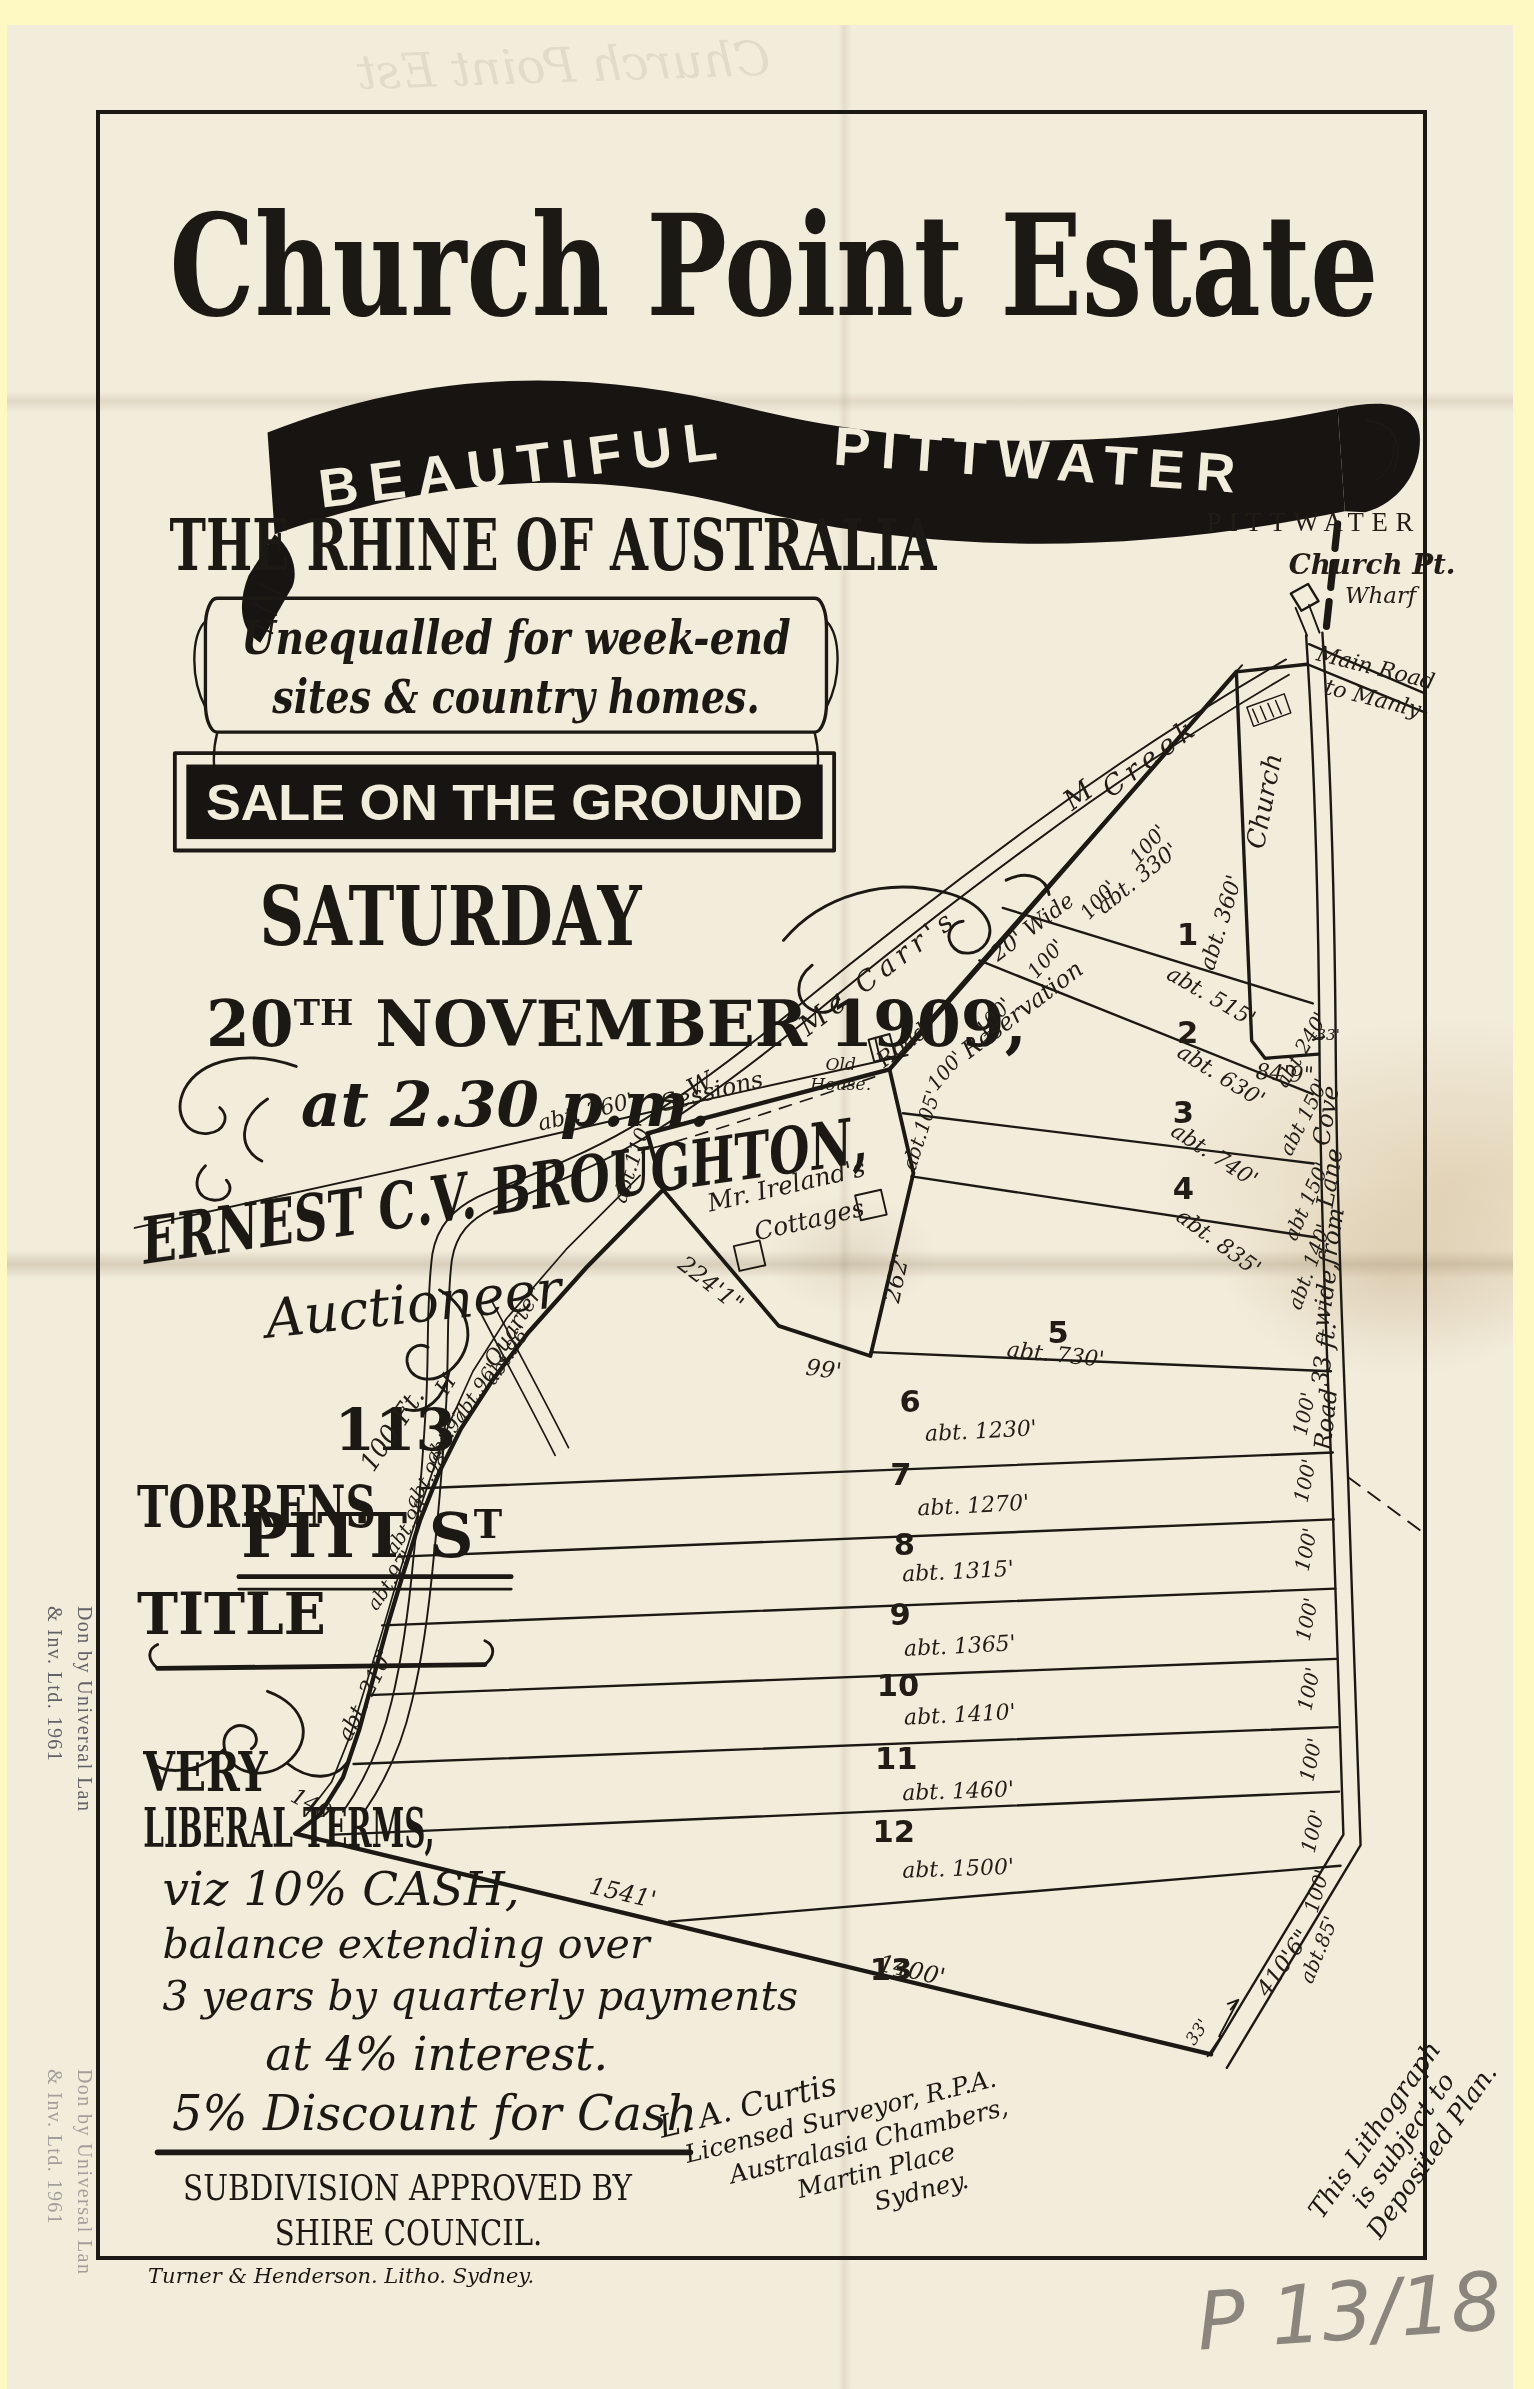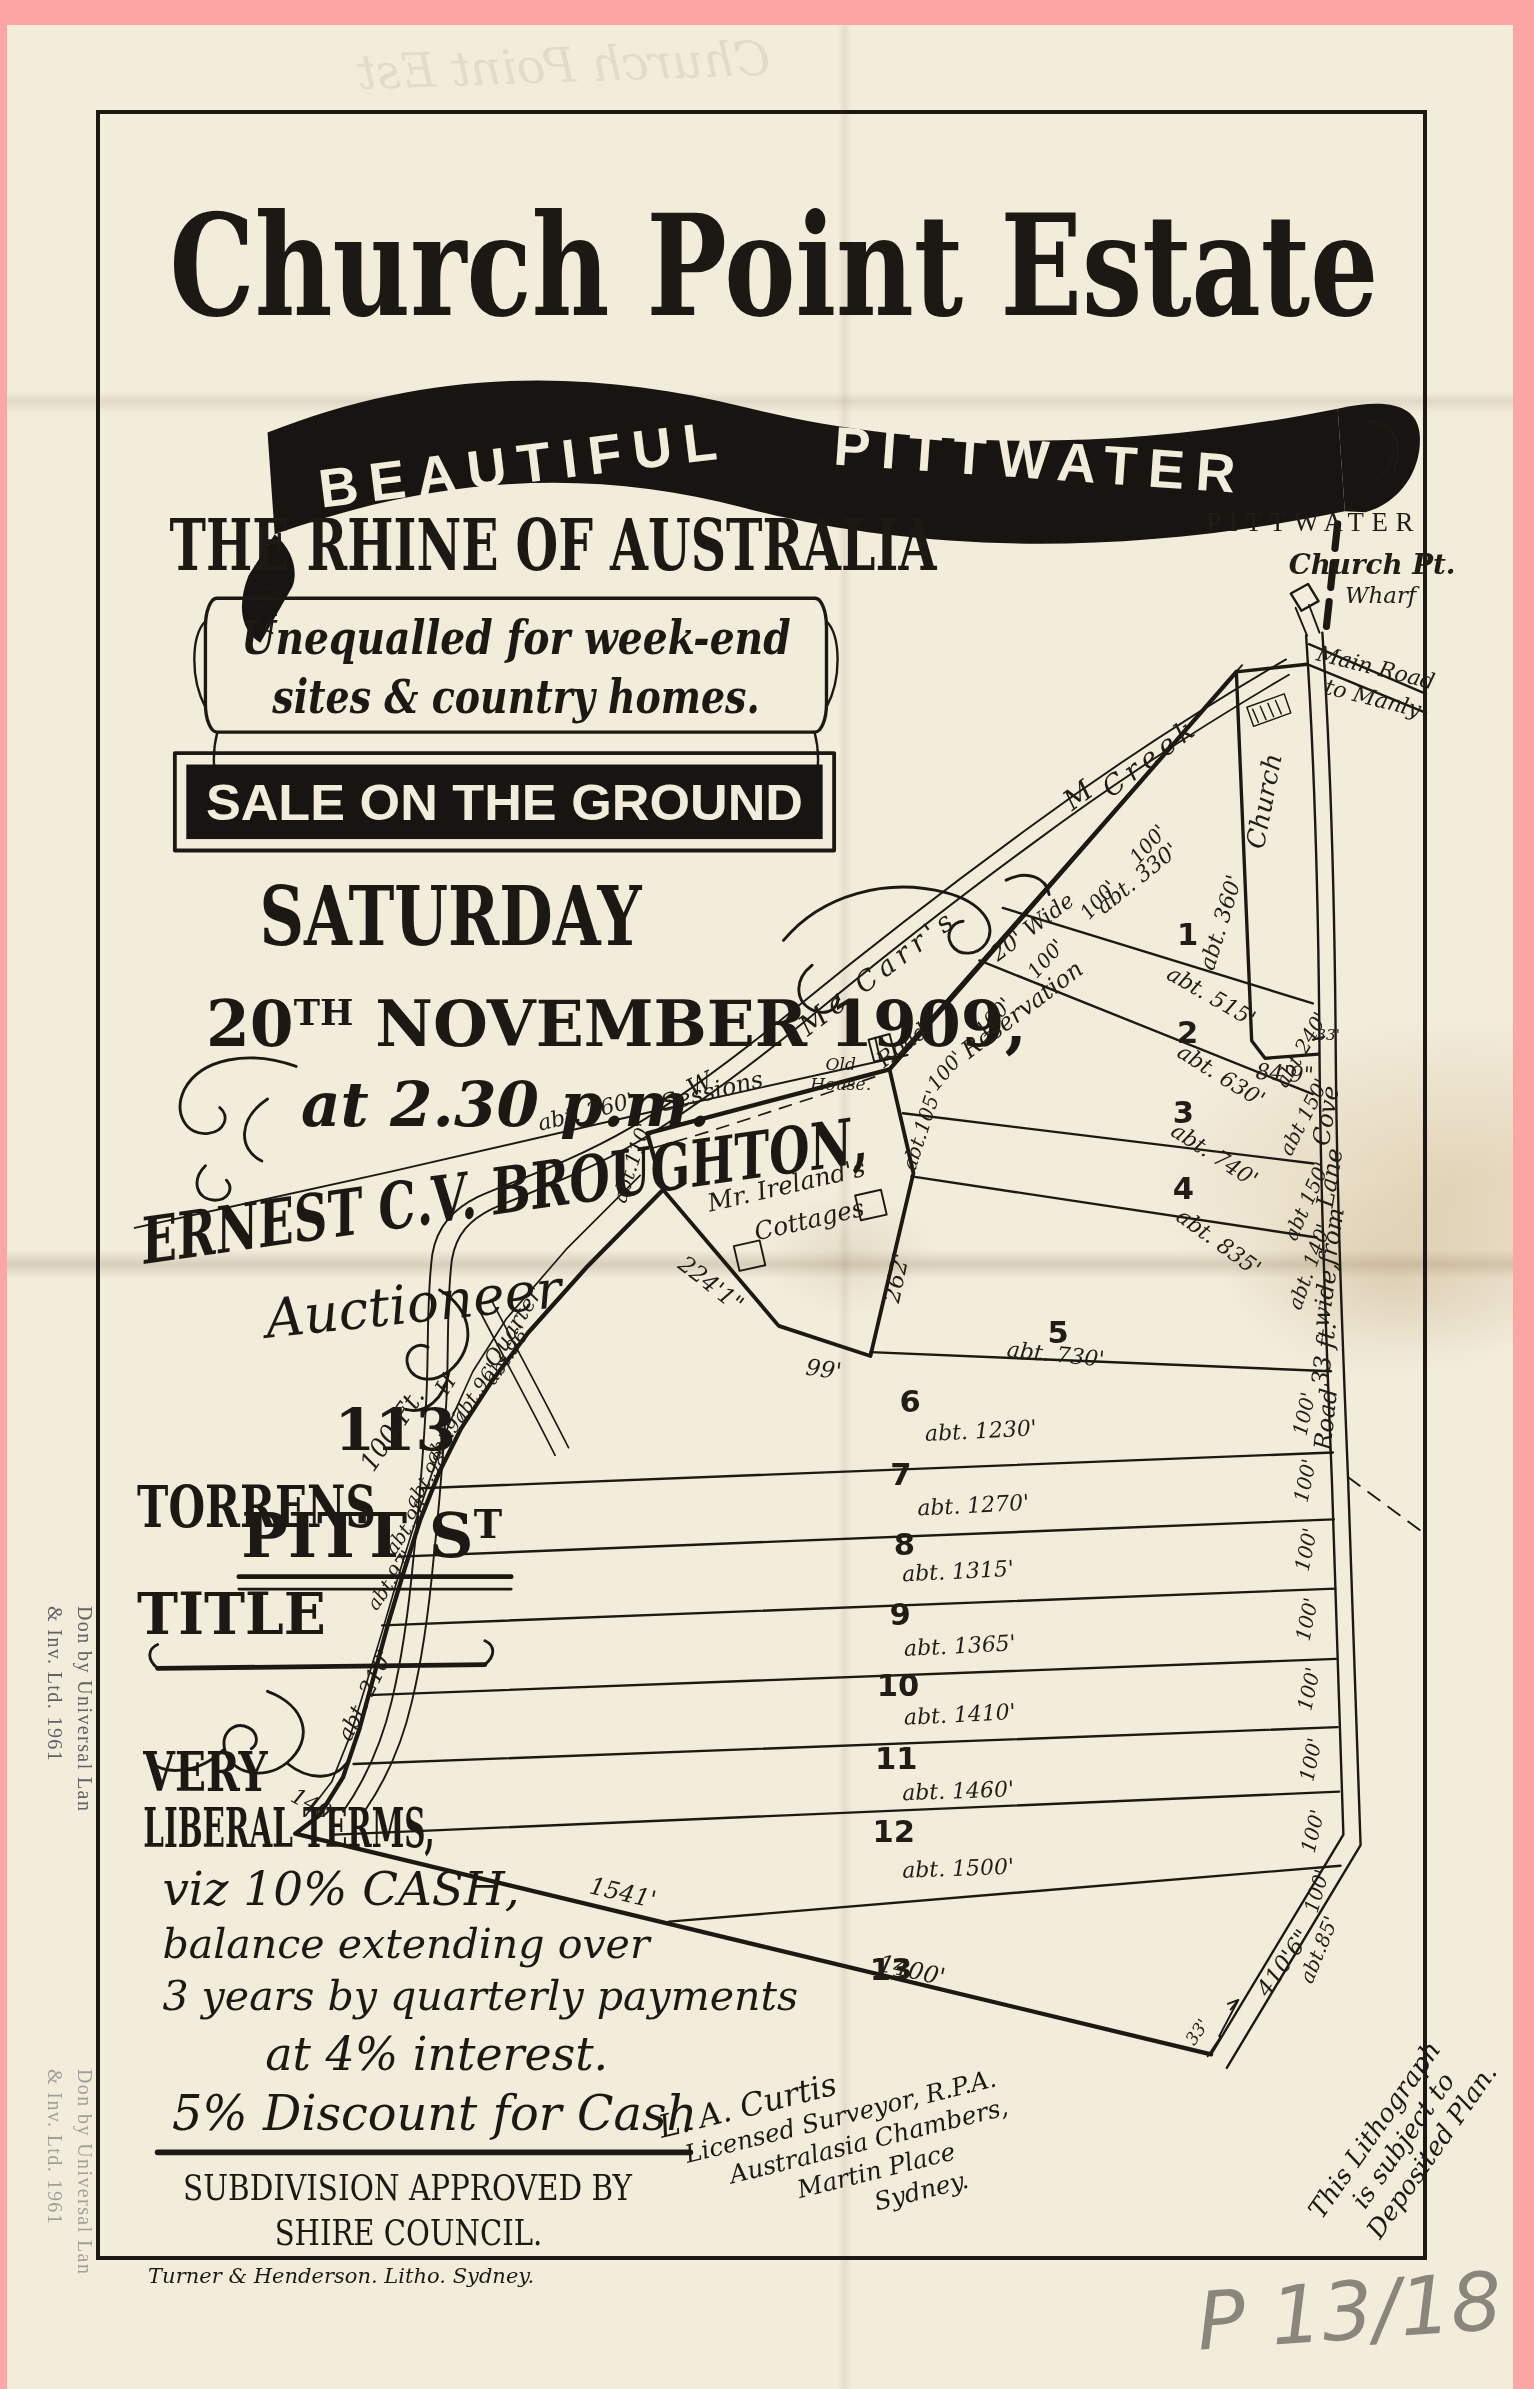--- a/index.html
+++ b/index.html
@@ -1,16 +1,16 @@
 <!DOCTYPE html>
 <html style="font-size:7.6px"><head>
 <meta charset="utf-8">
 <style>
   html,body{margin:0;padding:0;background:#ffffff;}
-  #page{position:relative;width:1534px;height:2389px;background:#fca5a5;overflow:hidden;
+  #page{position:relative;width:1534px;height:2389px;background:#fef9c3;overflow:hidden;
         font-family:"DejaVu Serif",serif;}
   #paper{position:absolute;left:6.7px;top:25px;width:1506px;height:2365px;
          background:#f2ecdb;
          background-image:
            radial-gradient(ellipse 430px 239px at 96% 49%, rgba(186,148,92,.28), rgba(186,148,92,0) 70%),
            radial-gradient(ellipse 239px 143px at 92% 53%, rgba(150,110,60,.16), rgba(150,110,60,0) 70%),
            radial-gradient(ellipse 124px 86px at 56% 52%, rgba(140,110,70,.13), rgba(140,110,70,0) 70%),
            linear-gradient(to bottom, rgba(120,100,70,0) 0%, rgba(120,100,70,0) 15.5%, rgba(120,100,70,.14) 15.9%, rgba(120,100,70,0) 16.4%),
            linear-gradient(to bottom, rgba(110,90,60,0) 0%, rgba(110,90,60,0) 51.8%, rgba(110,90,60,.20) 52.4%, rgba(110,90,60,0) 53.0%),
            linear-gradient(to right, rgba(110,90,60,0) 0%, rgba(110,90,60,0) 55.2%, rgba(110,90,60,.10) 55.6%, rgba(110,90,60,0) 56.1%);}

